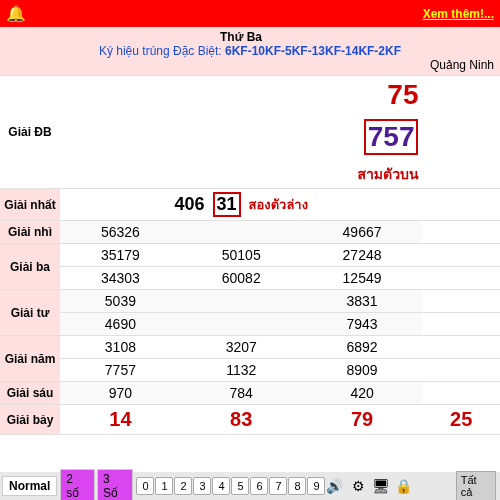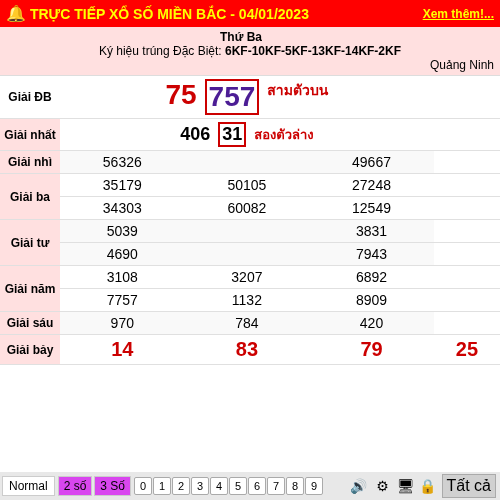--- a/index.html
+++ b/index.html
@@ -44,21 +44,21 @@
       font-size: 12px;
       border-bottom: 1px solid #ddd;
       flex-direction: column;
     }
     .special-label {
       font-weight: bold;
       color: #000;
       min-width: 60px;
     }
     .special-values {
-      color: #000000;
+      color: #1d4ed8;
       font-size: 12px;
     }
     .province-label {
       margin-left: auto;
       font-size: 12px;
       color: #000;
     }
 
     
     .lottery-table {
@@ -86,23 +86,24 @@
     .prize-value {
       font-size: 14px;
       color: #000;
       font-weight: normal;
     }
 
     
     .db-row td { background: #fff; }
     .db-value-container {
       display: flex;
-      align-items: flex-start;
+      align-items: flex-end;
       justify-content: center;
       gap: 8px;
+      flex-direction: column;
     }
     .db-number {
       font-size: 28px;
       font-weight: bold;
       color: #cc0000;
     }
     .db-highlighted {
       font-size: 28px;
       font-weight: bold;
       color: #4c1d95;
@@ -158,21 +159,21 @@
       width: 500px;
       height: 28px;
       background: #e8e8e8;
       display: flex;
       align-items: center;
       gap: 0;
       font-size: 12px;
     }
     .bottom-normal {
       padding: 2px 6px;
-      font-weight: normal;
+      font-weight: bold;
       color: #000;
       background: #fff;
       border: 1px solid #ccc;
       margin: 2px 2px;
     }
     .bottom-tab {
       padding: 2px 5px;
       color: #000;
       border: 1px solid #ccc;
       background: #d946ef;
@@ -207,34 +208,34 @@
     .bottom-icon {
       width: 20px;
       height: 20px;
       display: flex;
       align-items: center;
       justify-content: center;
       font-size: 14px;
       cursor: pointer;
     }
     .tatca-btn {
-      font-size: 16px;
+      font-size: 11px;
       padding: 2px 4px;
       background: #d0d0d0;
       border: 1px solid #aaa;
       cursor: pointer;
+      margin-left: 39px;
     }
   </style>
 </head>
 <body>
 
 <div class="header">
   <div class="header-left">
     <span class="bell-icon">🔔</span>
-    <span>TRỰC TIẾP XỔ SỐ MIỀN BẮC - 04/01/2023</span>
   </div>
   <div class="header-right">Xem thêm!...</div>
 </div>
 
 <div class="special-row">
   <span class="special-label">Thứ Ba</span>
   <span class="special-values">
     <span>Ký hiệu trúng Đặc Biệt:</span>
     <strong>6KF-10KF-5KF-13KF-14KF-2KF</strong>
   </span>

